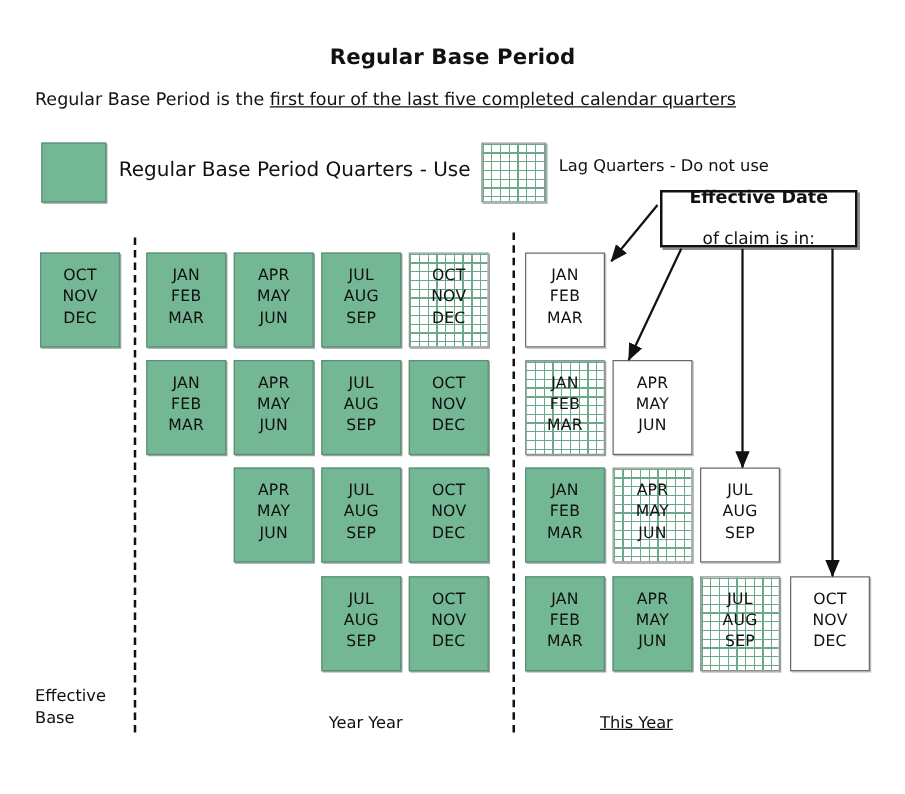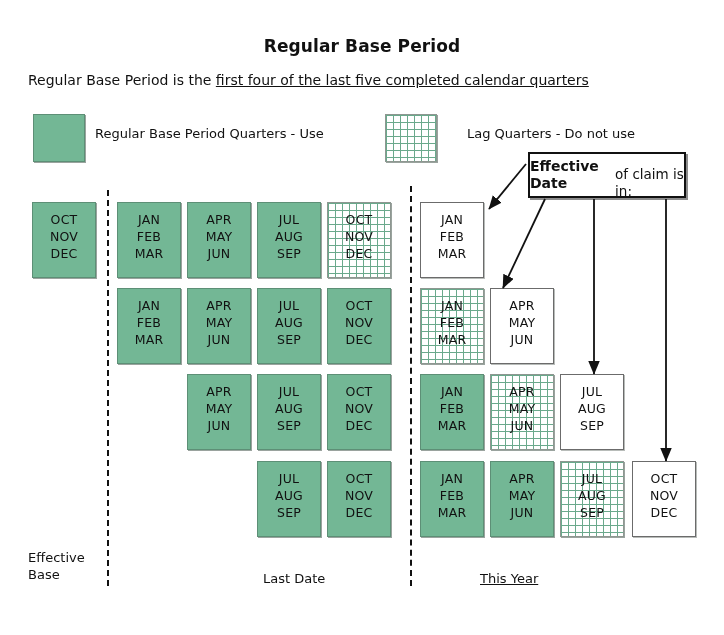--- a/index.html
+++ b/index.html
@@ -26,34 +26,34 @@
   .subtitle .u{text-decoration:underline;}
 
   
   .legend-swatch-green{
     position:absolute;left:33px;top:114px;width:50px;height:46px;
     background:#73b795;border:1px solid #5d8f76;
     box-shadow:1px 1px 0 #9aa39e;
   }
   .legend-label-green{
     position:absolute;left:95px;top:126px;
-    font-size:13px;white-space:nowrap;
+    font-size:16px;white-space:nowrap;
   }
   .legend-swatch-lag{
     position:absolute;left:385px;top:114px;width:50px;height:46px;
     background:
       repeating-linear-gradient(to right,#6aa98c 0 1px,transparent 1px 7px),
       repeating-linear-gradient(to bottom,#6aa98c 0 1px,transparent 1px 7px),
       #ffffff;
     border:1px solid #8e9791;
     box-shadow:1px 1px 0 #9aa39e;
   }
   .legend-label-lag{
     position:absolute;left:447px;top:126px;
-    font-size:13px;white-space:nowrap;margin-left:20px;
+    font-size:13px;white-space:nowrap;
   }
 
   
   .divider{
     position:absolute;width:0;
     border-left:2px dashed #111111;
   }
 
   
   .qbox{
@@ -86,21 +86,21 @@
     box-shadow:1px 1px 0 #b8bcb9;
   }
 
   
   .callout{
     position:absolute;left:528px;top:152px;width:158px;height:46px;
     box-sizing:border-box;
     background:#ffffff;
     border:2px solid #111111;
     box-shadow:2px 2px 0 #8d8d8d;
-    display:flex;flex-direction:row;
+    display:flex;flex-direction:column;
     align-items:center;justify-content:center;
   }
   .callout .l1{font-size:14px;font-weight:bold;line-height:17px;}
   .callout .l2{font-size:13.5px;line-height:17px;margin-top:16px;}
 
   svg.arrows{position:absolute;left:0;top:0;width:724px;height:635px;
              pointer-events:none;overflow:visible;}
 
   
   .yearlabel{position:absolute;font-size:13px;line-height:17px;white-space:nowrap;}
@@ -259,16 +259,16 @@
     <path d="M526,164 L489,209" stroke="#111111" stroke-width="1.8" fill="none" marker-end="url(#ah)"></path>
     <path d="M545,199 L503,288" stroke="#111111" stroke-width="1.8" fill="none" marker-end="url(#ah)"></path>
     <path d="M594,199 L594,374" stroke="#111111" stroke-width="1.8" fill="none" marker-end="url(#ah)"></path>
     <path d="M666,199 L666,461" stroke="#111111" stroke-width="1.8" fill="none" marker-end="url(#ah)"></path>
   </svg>
 
   <div class="yearlabel" style="left:28px;top:549px;">
     <div>Effective</div>
     <div>Base</div>
   </div>
-  <div class="yearlabel" style="left:263px;top:570px;">Last Date</div>
+  <div class="yearlabel" style="left:263px;top:570px;">Year Year</div>
   <div class="yearlabel" style="left:480px;top:570px;text-decoration:underline;">This Year</div>
 
 </div>
 
 </body></html>

